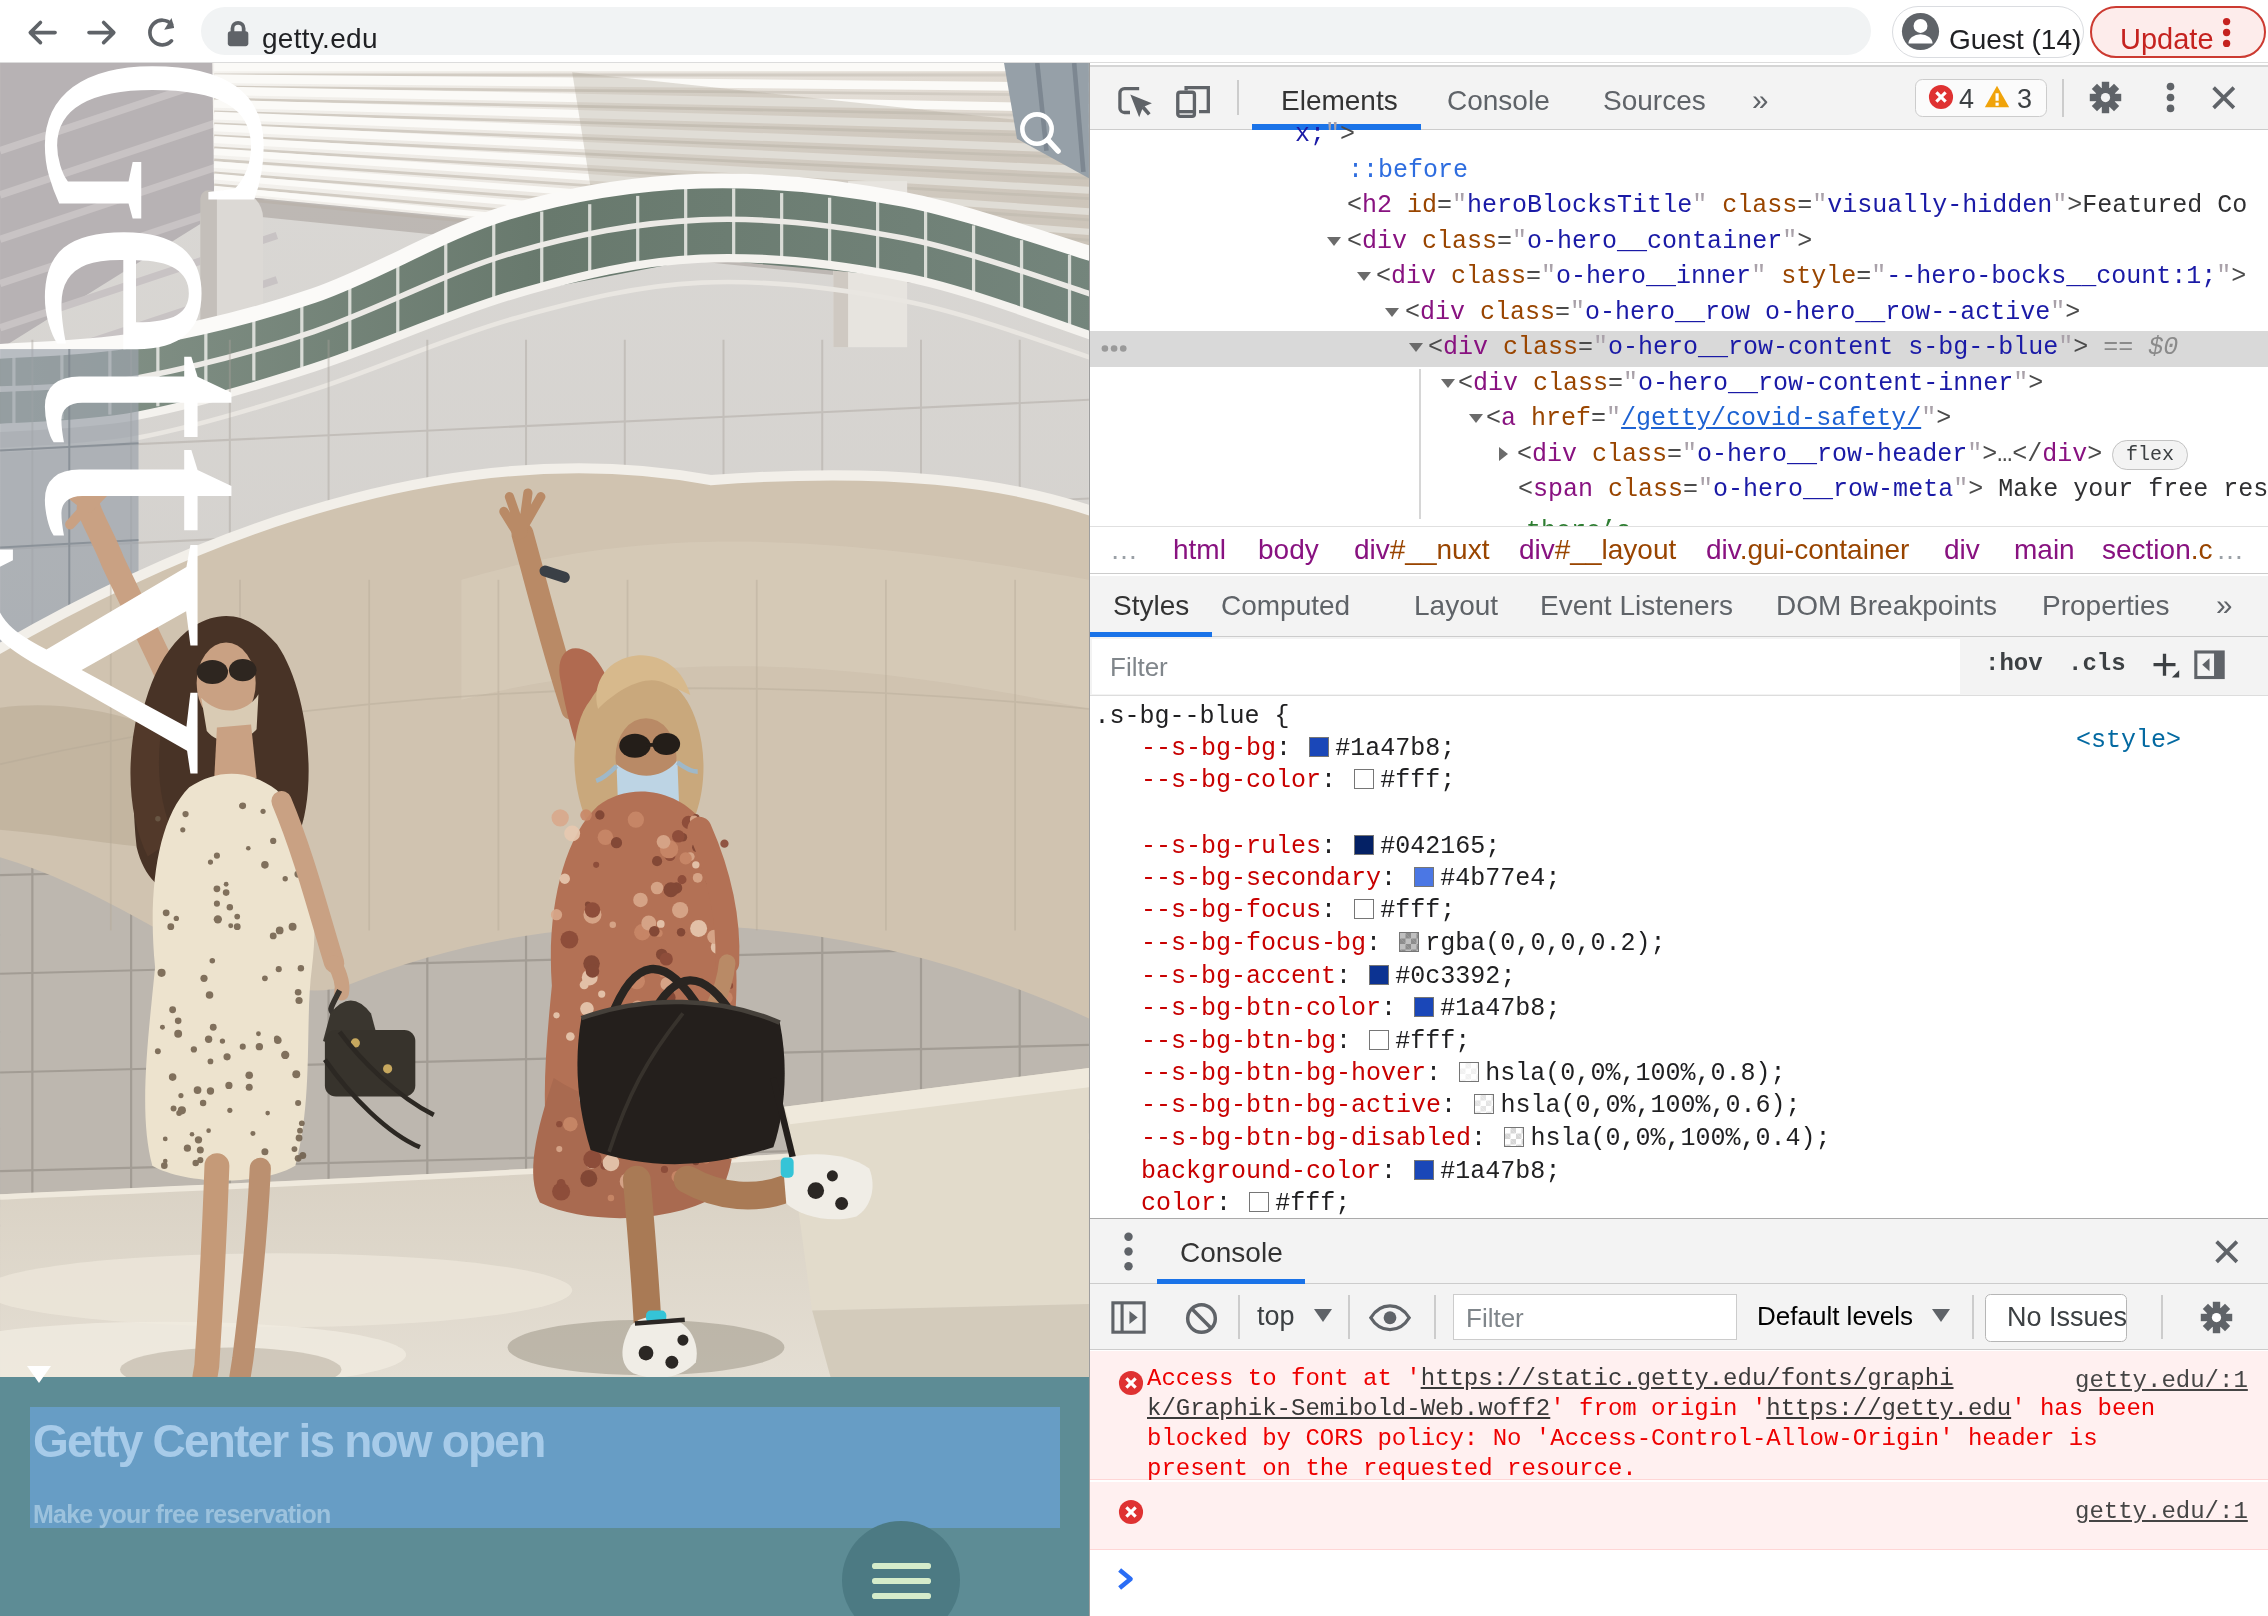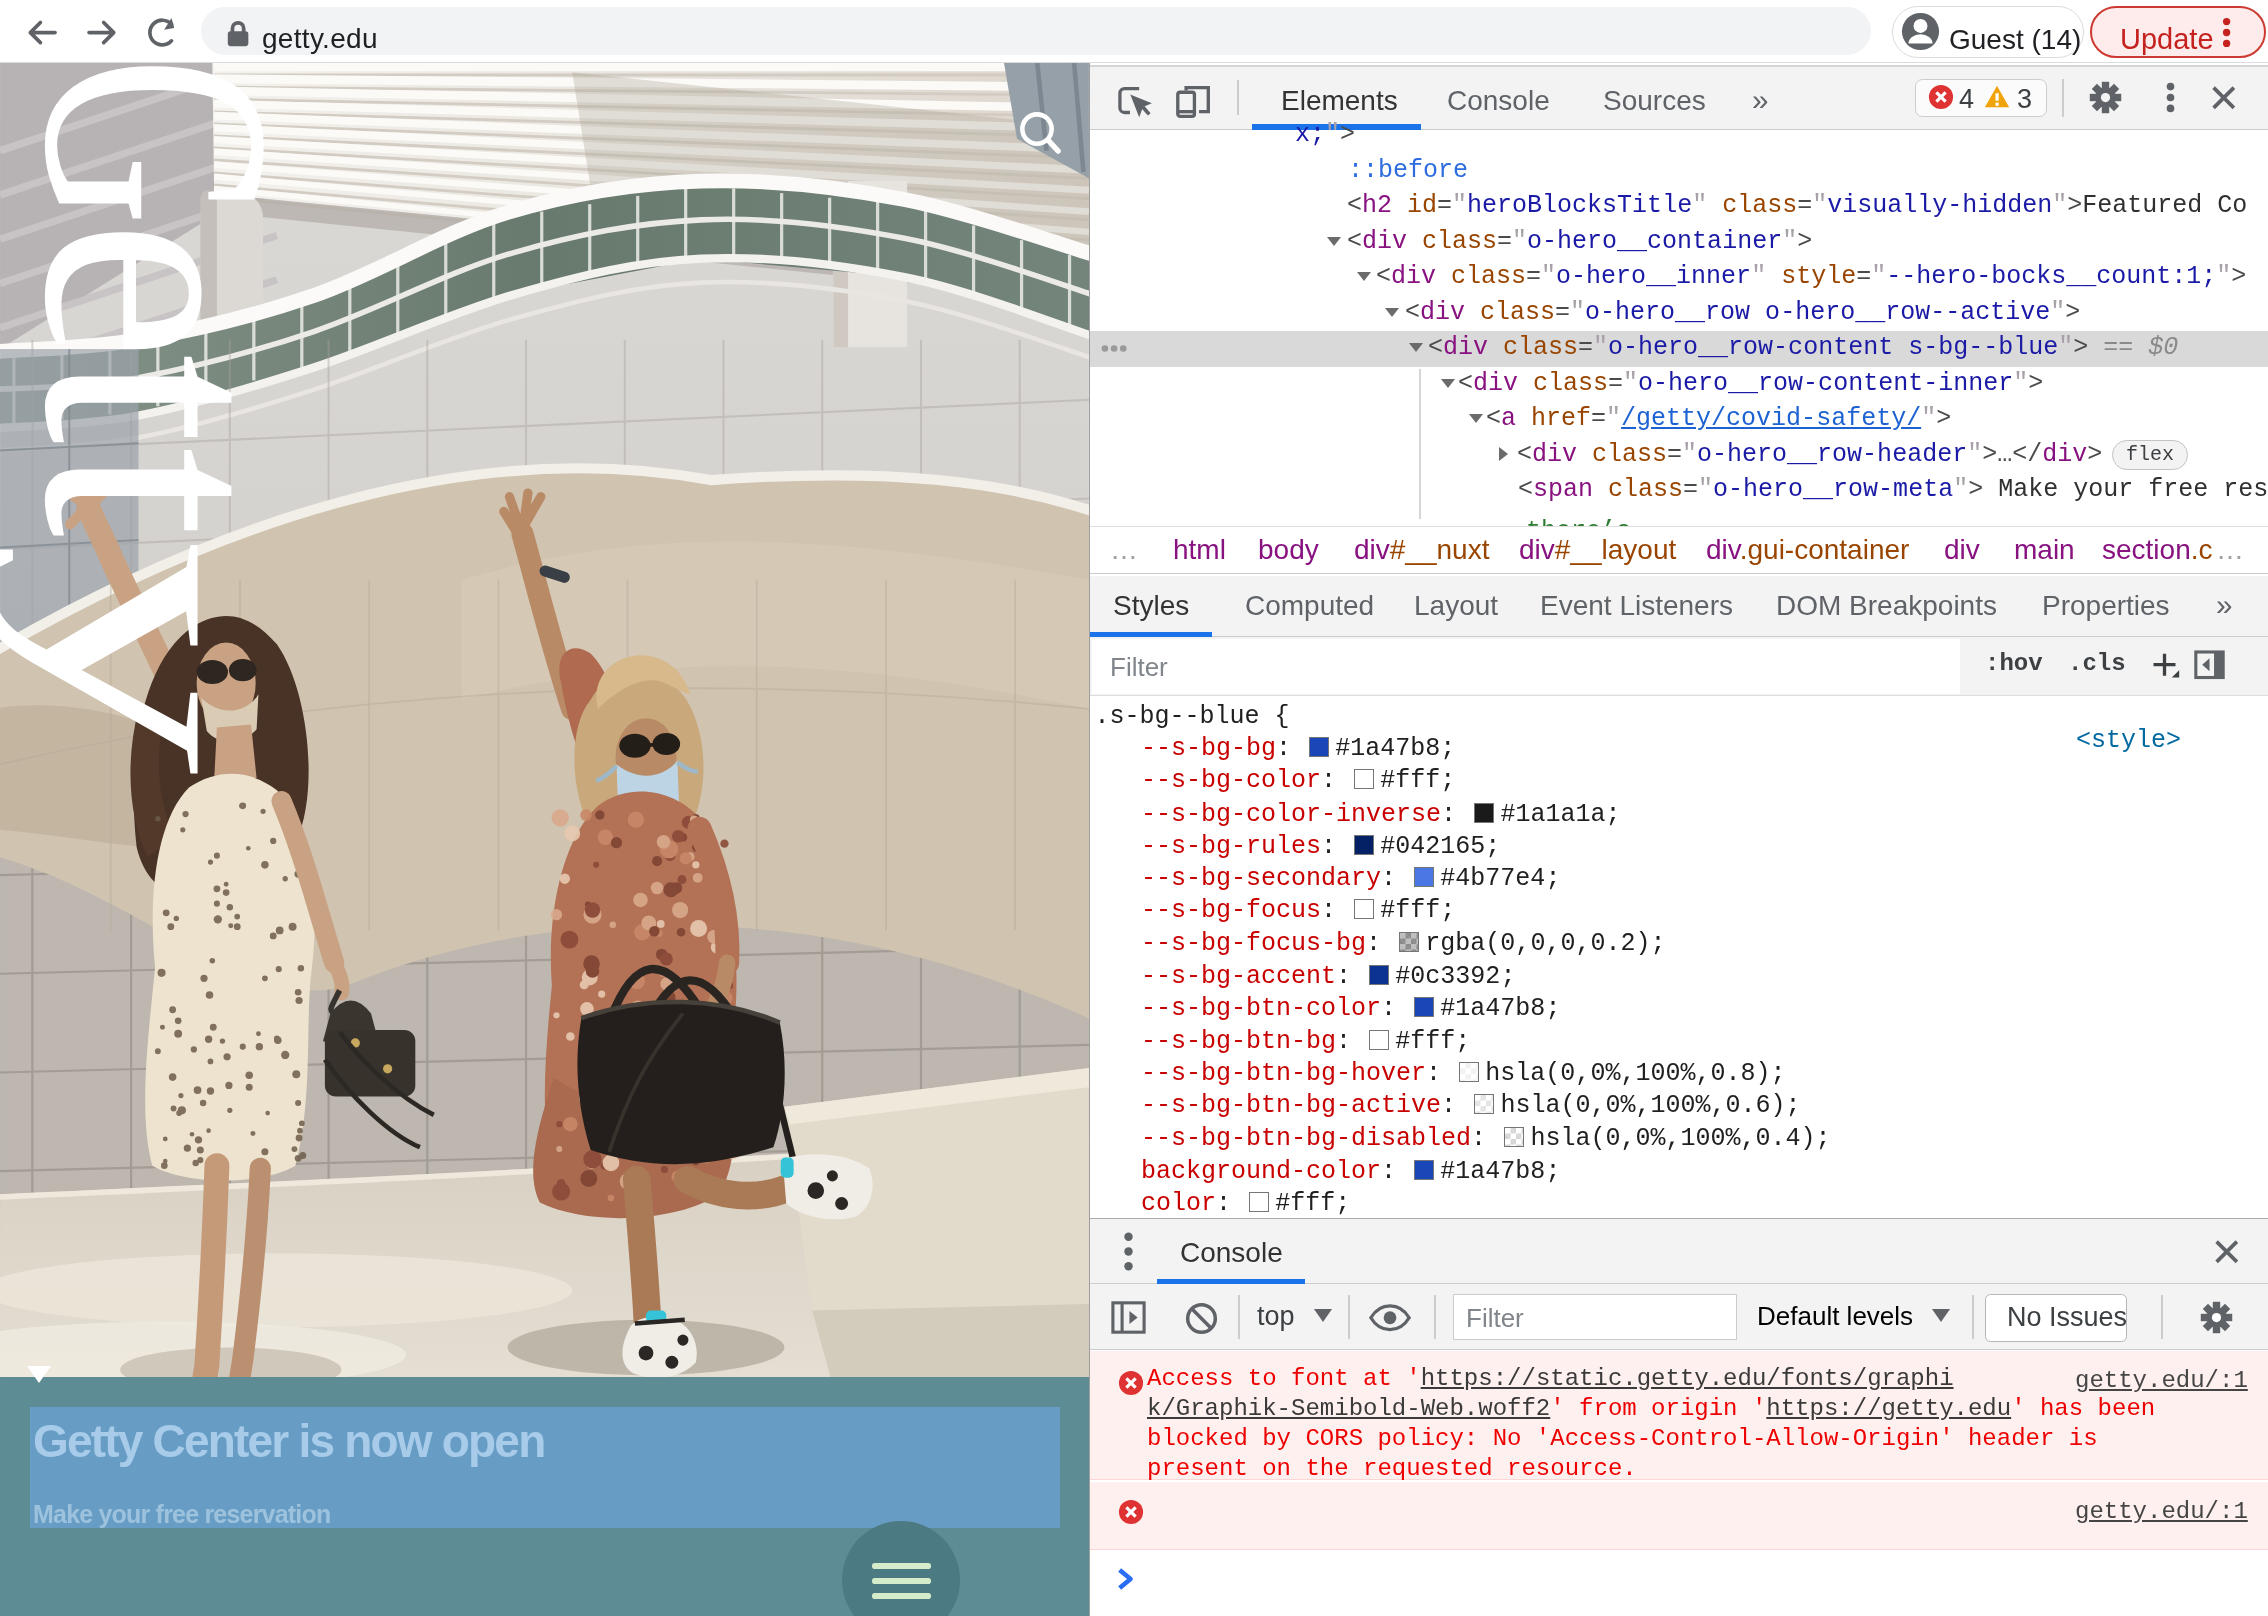--- a/index.html
+++ b/index.html
@@ -657,21 +657,21 @@
 <div class="crumb" style="left:168px;top:463px"><span class="ctag">body</span></div>
 <div class="crumb" style="left:264px;top:463px"><span class="ctag">div</span><span class="cid">#__nuxt</span></div>
 <div class="crumb" style="left:429px;top:463px"><span class="ctag">div</span><span class="cid">#__layout</span></div>
 <div class="crumb" style="left:616px;top:463px"><span class="ctag">div</span><span class="cid">.gui-container</span></div>
 <div class="crumb" style="left:854px;top:463px"><span class="ctag">div</span></div>
 <div class="crumb" style="left:924px;top:463px"><span class="ctag">main</span></div>
 <div class="crumb" style="left:1012px;top:463px"><span class="ctag">section</span><span class="cid">.c</span></div>
 <div class="crumb" style="left:1126px;top:463px"><span style="color:#9aa0a6">…</span></div>
 <div class="abs" style="left:0;top:513px;width:1178px;height:61px;background:#f3f3f3;border-bottom:1.8px solid #ccc"></div>
 <div class="dtab" style="left:23px;top:527px;color:#333">Styles</div>
-<div class="dtab" style="left:155px;top:527px;color:#5f6368">Computed</div>
+<div class="dtab" style="left:131px;top:527px;color:#5f6368">Computed</div>
 <div class="dtab" style="left:324px;top:527px;color:#5f6368">Layout</div>
 <div class="dtab" style="left:450px;top:527px;color:#5f6368">Event Listeners</div>
 <div class="dtab" style="left:686px;top:527px;color:#5f6368">DOM Breakpoints</div>
 <div class="dtab" style="left:952px;top:527px;color:#5f6368">Properties</div>
 <div class="dtab" style="left:1126px;top:525px;color:#5f6368;font-size:29.5px">»</div>
 <div class="abs" style="left:0;top:569px;width:122px;height:5.5px;background:#1a73e8"></div>
 <div class="abs" style="left:0;top:574px;width:1178px;height:59px;background:#f3f3f3;border-bottom:1.8px solid #ddd"></div>
 <div class="abs" style="left:1.8px;top:576px;width:868px;height:55px;background:#fff"></div>
 <div class="abs" style="left:20px;top:589px;font-size:26px;color:#80868b">Filter</div>
 <div class="abs" style="left:895px;top:587px;font-family:'Liberation Mono',monospace;font-weight:bold;font-size:24px;color:#3c4043">:hov</div>
@@ -682,21 +682,20 @@
       </svg>
 <svg class="icon" style="left:1104px;top:587px" width="31" height="29.5" viewBox="0 0 34 32">
 <rect x="2" y="2" width="30" height="28" fill="none" stroke="#5f6368" stroke-width="3.4"></rect>
 <rect x="22" y="2" width="10" height="28" fill="#5f6368"></rect>
 <path d="M17 9 L9 16 L17 23 Z" fill="#5f6368"></path>
       </svg>
 <div class="srow" style="left:4.6px;top:638px">.s-bg--blue {</div>
 <div class="srow" style="left:986px;top:662px;color:#0369a1">&lt;style&gt;</div>
 <div class="srow" style="left:51px;top:670px"><span class="pname">--s-bg-bg</span>: <span class="sw" style="background:#1a47b8"></span>#1a47b8;</div>
 <div class="srow" style="left:51px;top:702px"><span class="pname">--s-bg-color</span>: <span class="sw" style="background:#fff"></span>#fff;</div>
-<div class="srow" style="left:51px;top:736px"><span class="pname">--s-bg-color-inverse</span>: <span class="sw" style="background:#1a1a1a"></span>#1a1a1a;</div>
 <div class="srow" style="left:51px;top:768px"><span class="pname">--s-bg-rules</span>: <span class="sw" style="background:#042165"></span>#042165;</div>
 <div class="srow" style="left:51px;top:800px"><span class="pname">--s-bg-secondary</span>: <span class="sw" style="background:#4b77e4"></span>#4b77e4;</div>
 <div class="srow" style="left:51px;top:832px"><span class="pname">--s-bg-focus</span>: <span class="sw" style="background:#fff"></span>#fff;</div>
 <div class="srow" style="left:51px;top:865px"><span class="pname">--s-bg-focus-bg</span>: <span class="sw" style="background-image:linear-gradient(rgba(0,0,0,0.25),rgba(0,0,0,0.25)),linear-gradient(45deg,#bbb 25%,transparent 25%,transparent 75%,#bbb 75%),linear-gradient(45deg,#bbb 25%,transparent 25%,transparent 75%,#bbb 75%);background-size:11px 11px;background-position:0 0,5.5px 5.5px;background-color:#fff"></span>rgba(0,0,0,0.2);</div>
 <div class="srow" style="left:51px;top:898px"><span class="pname">--s-bg-accent</span>: <span class="sw" style="background:#0c3392"></span>#0c3392;</div>
 <div class="srow" style="left:51px;top:930px"><span class="pname">--s-bg-btn-color</span>: <span class="sw" style="background:#1a47b8"></span>#1a47b8;</div>
 <div class="srow" style="left:51px;top:963px"><span class="pname">--s-bg-btn-bg</span>: <span class="sw" style="background:#fff"></span>#fff;</div>
 <div class="srow" style="left:51px;top:995px"><span class="pname">--s-bg-btn-bg-hover</span>: <span class="sw" style="background-image:linear-gradient(rgba(255,255,255,0.8),rgba(255,255,255,0.8)),linear-gradient(45deg,#bbb 25%,transparent 25%,transparent 75%,#bbb 75%),linear-gradient(45deg,#bbb 25%,transparent 25%,transparent 75%,#bbb 75%);background-size:11px 11px;background-position:0 0,5.5px 5.5px;background-color:#fff"></span>hsla(0,0%,100%,0.8);</div>
 <div class="srow" style="left:51px;top:1027px"><span class="pname">--s-bg-btn-bg-active</span>: <span class="sw" style="background-image:linear-gradient(rgba(255,255,255,0.6),rgba(255,255,255,0.6)),linear-gradient(45deg,#bbb 25%,transparent 25%,transparent 75%,#bbb 75%),linear-gradient(45deg,#bbb 25%,transparent 25%,transparent 75%,#bbb 75%);background-size:11px 11px;background-position:0 0,5.5px 5.5px;background-color:#fff"></span>hsla(0,0%,100%,0.6);</div>
 <div class="srow" style="left:51px;top:1060px"><span class="pname">--s-bg-btn-bg-disabled</span>: <span class="sw" style="background-image:linear-gradient(rgba(255,255,255,0.4),rgba(255,255,255,0.4)),linear-gradient(45deg,#bbb 25%,transparent 25%,transparent 75%,#bbb 75%),linear-gradient(45deg,#bbb 25%,transparent 25%,transparent 75%,#bbb 75%);background-size:11px 11px;background-position:0 0,5.5px 5.5px;background-color:#fff"></span>hsla(0,0%,100%,0.4);</div>

